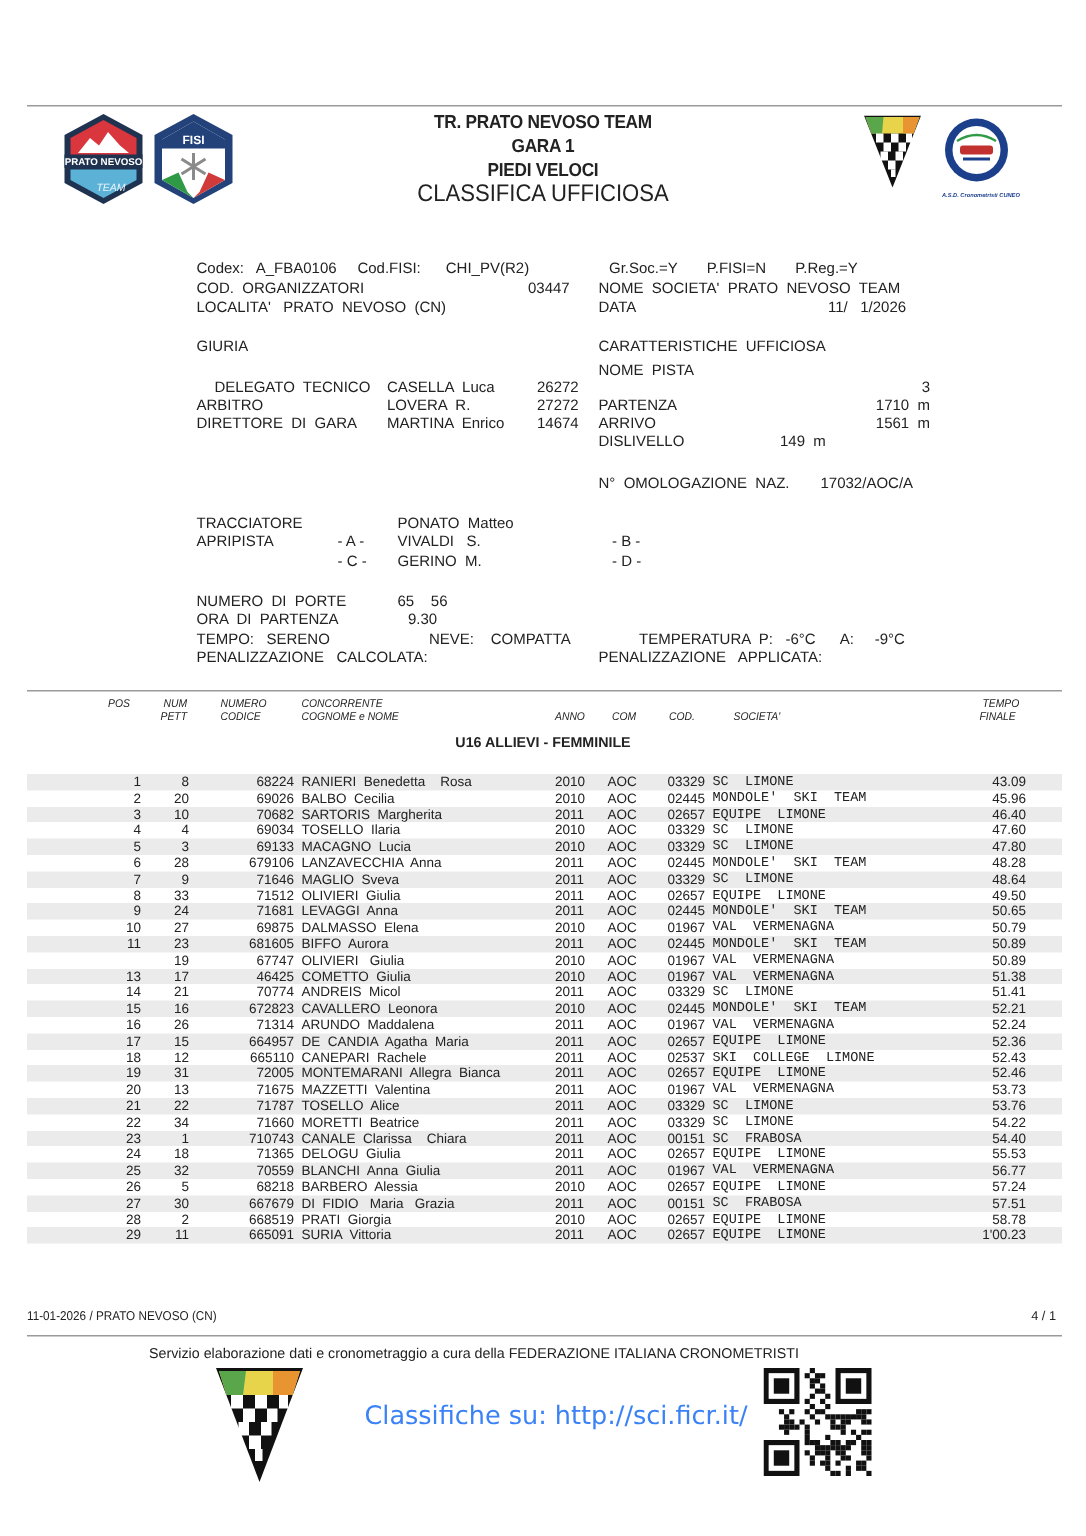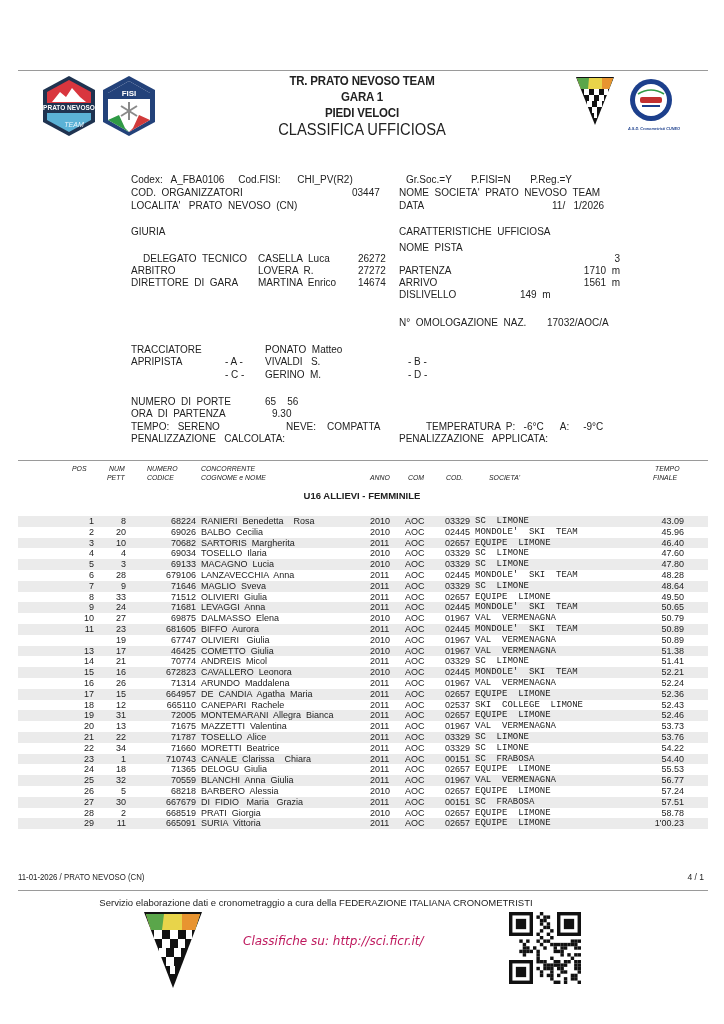--- a/index.html
+++ b/index.html
@@ -22,21 +22,21 @@
   .c-cod { left:128px; width:34px; text-align:right;margin-left:16px; }
   .c-name { left:183px; }
   .c-anno { left:352px; }
   .c-com { left:387px; }
   .c-codsoc { left:427px; }
   .c-soc { left:457px;font-family:Liberation Mono, monospace; }
   .c-time { left:620px; width:46px; text-align:right; }
   .footer-left { position:absolute; left:18px; top:872px; font-size:8.5px; transform:scaleX(0.92); transform-origin:left; }
   .footer-right { position:absolute; right:20px; top:872px; font-size:8.5px; }
   .service { position:absolute; top:897px; left:0; width:632px; text-align:center; font-size:9.5px; }
-  .classifiche { position:absolute; left:243px; top:934px; font-family:"DejaVu Sans", sans-serif; font-style:italic; font-size:12px; color:#be185d; }
+  .classifiche { position:absolute; left:243px; top:934px; font-family:"DejaVu Sans", sans-serif; font-size:17px; color:#3b82f6; }
 </style>
 </head>
 <body>
 
 <div class="hr" style="left:18px; width:690px; top:70px;"></div>
 
 <div class="abs" style="left:40px; top:75px; width:58px; height:62px;">
   <svg width="58" height="62" viewBox="0 0 58 62">
     <polygon points="29,1 55,15 55,47 29,61 3,47 3,15" fill="#1f3350"></polygon>
     <polygon points="29,5 51,17 51,29 7,29 7,17" fill="#d9363e"></polygon>

